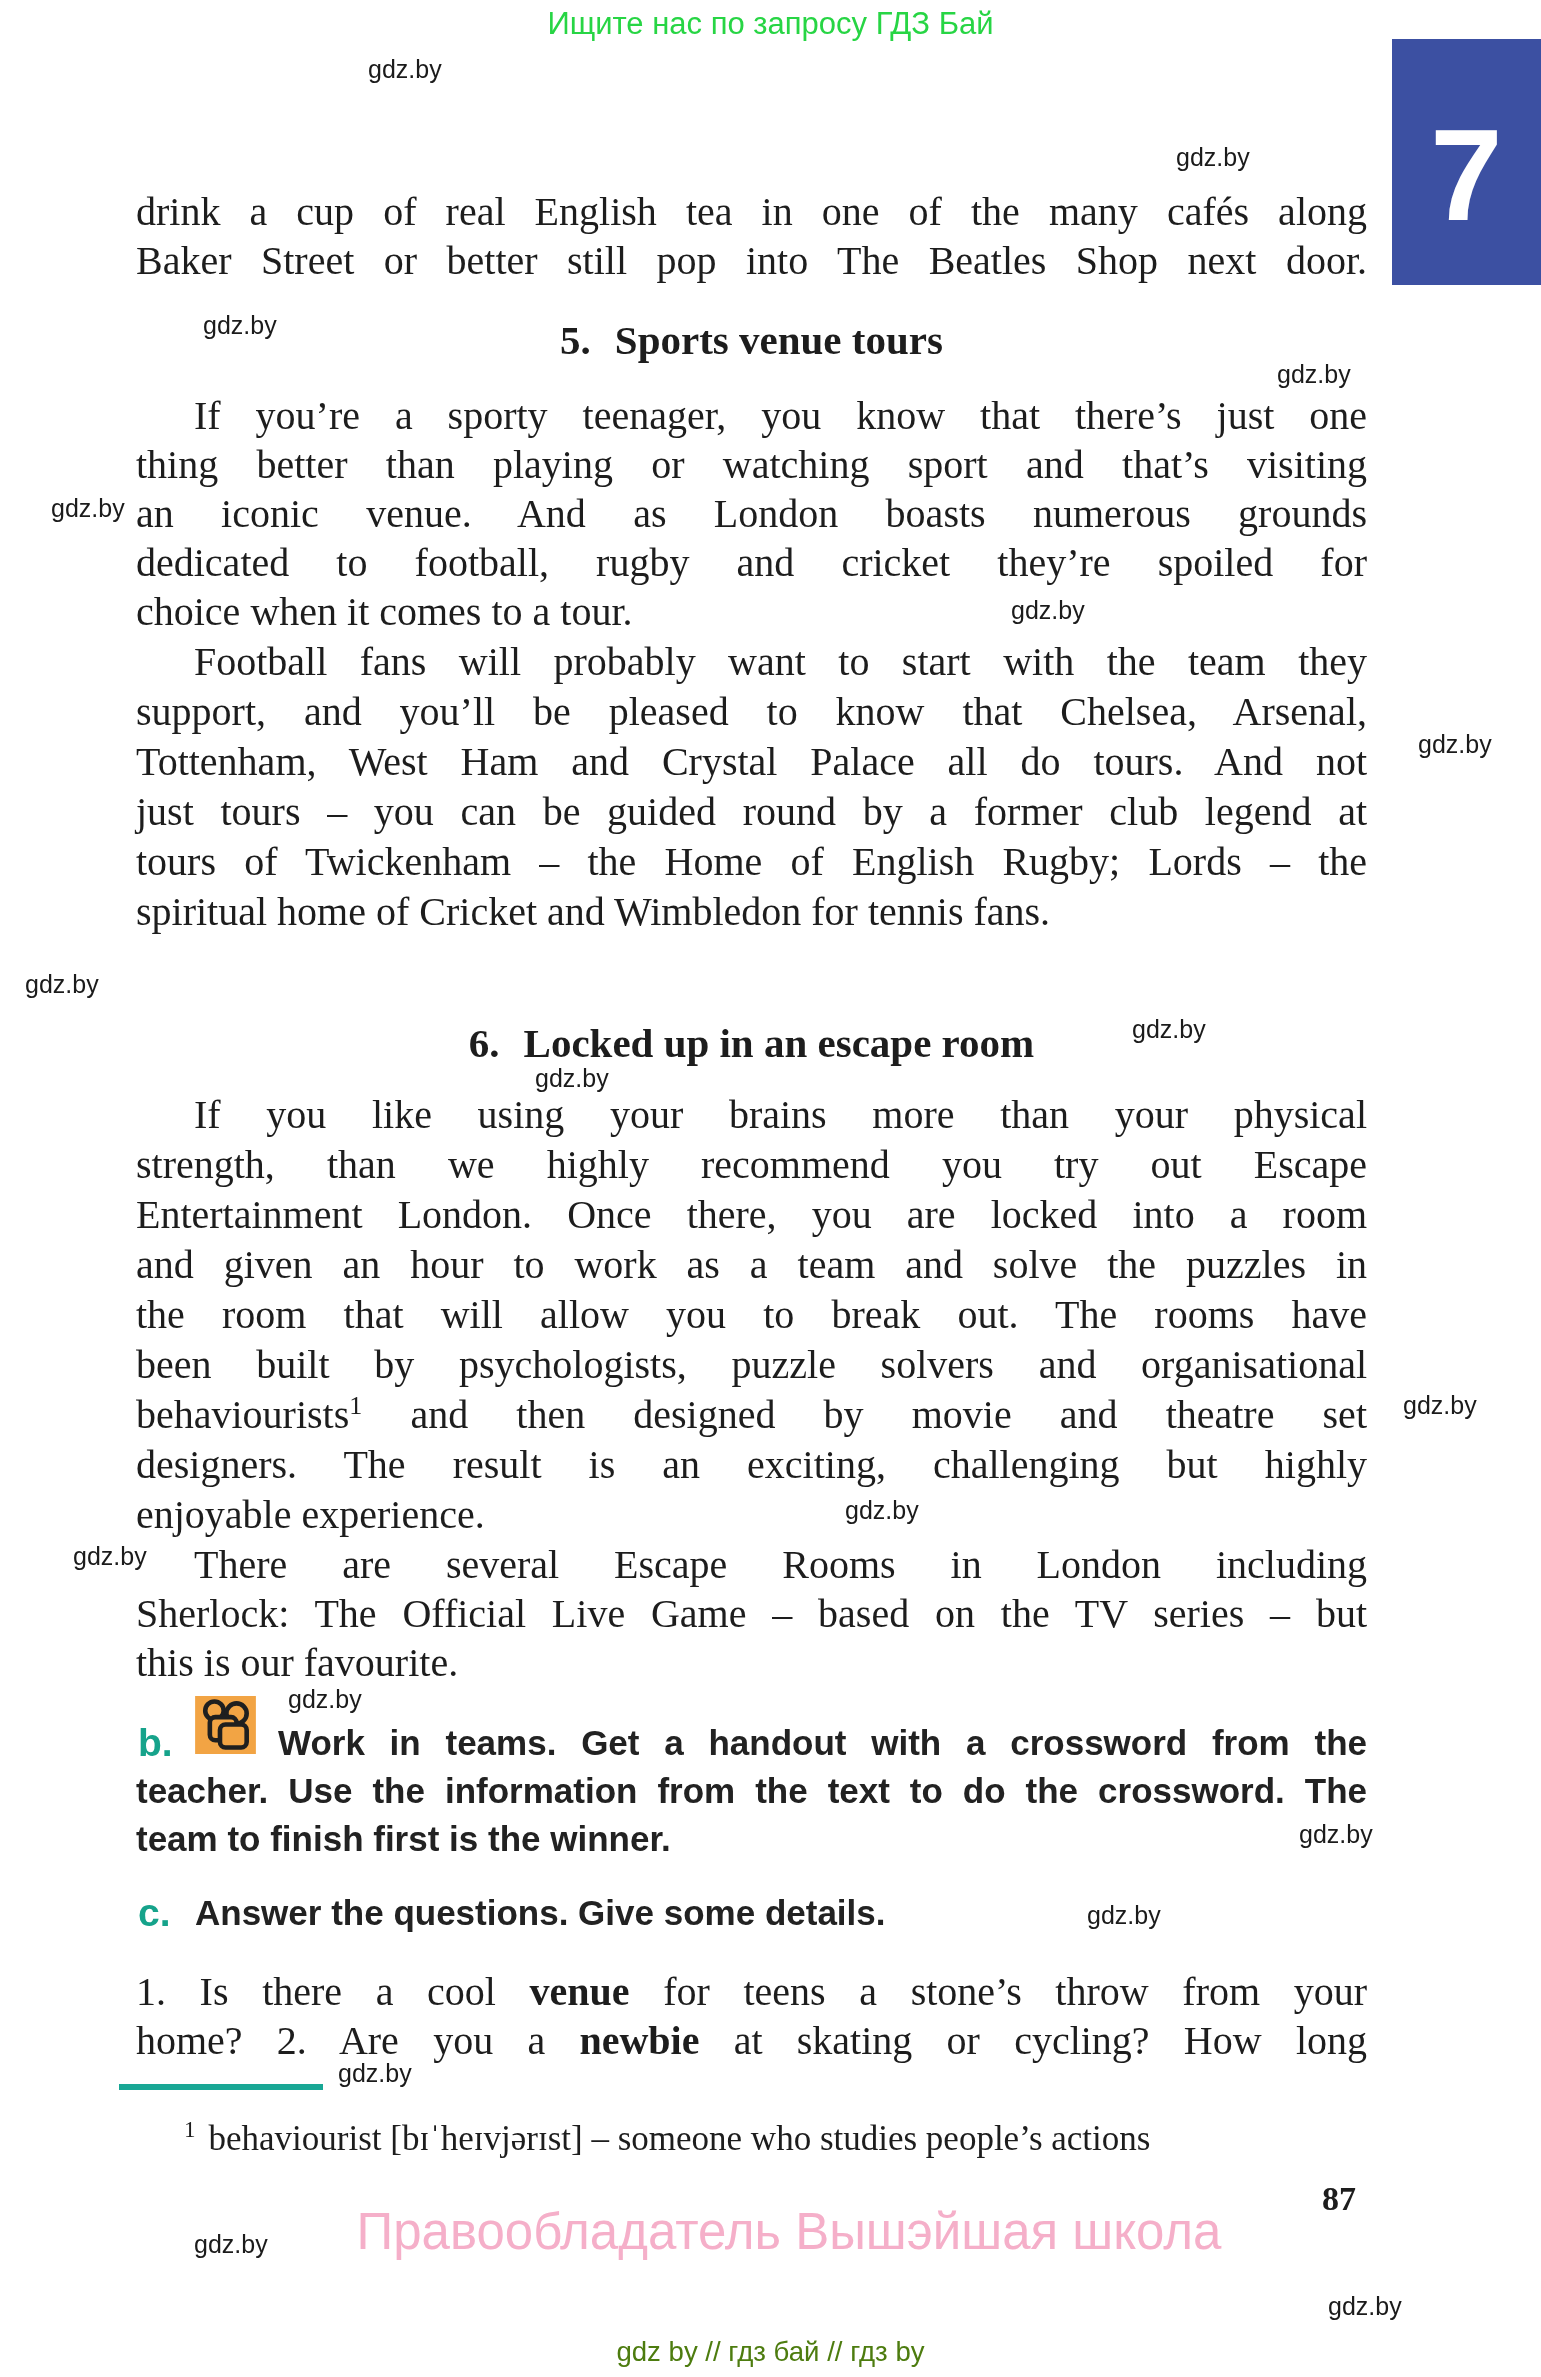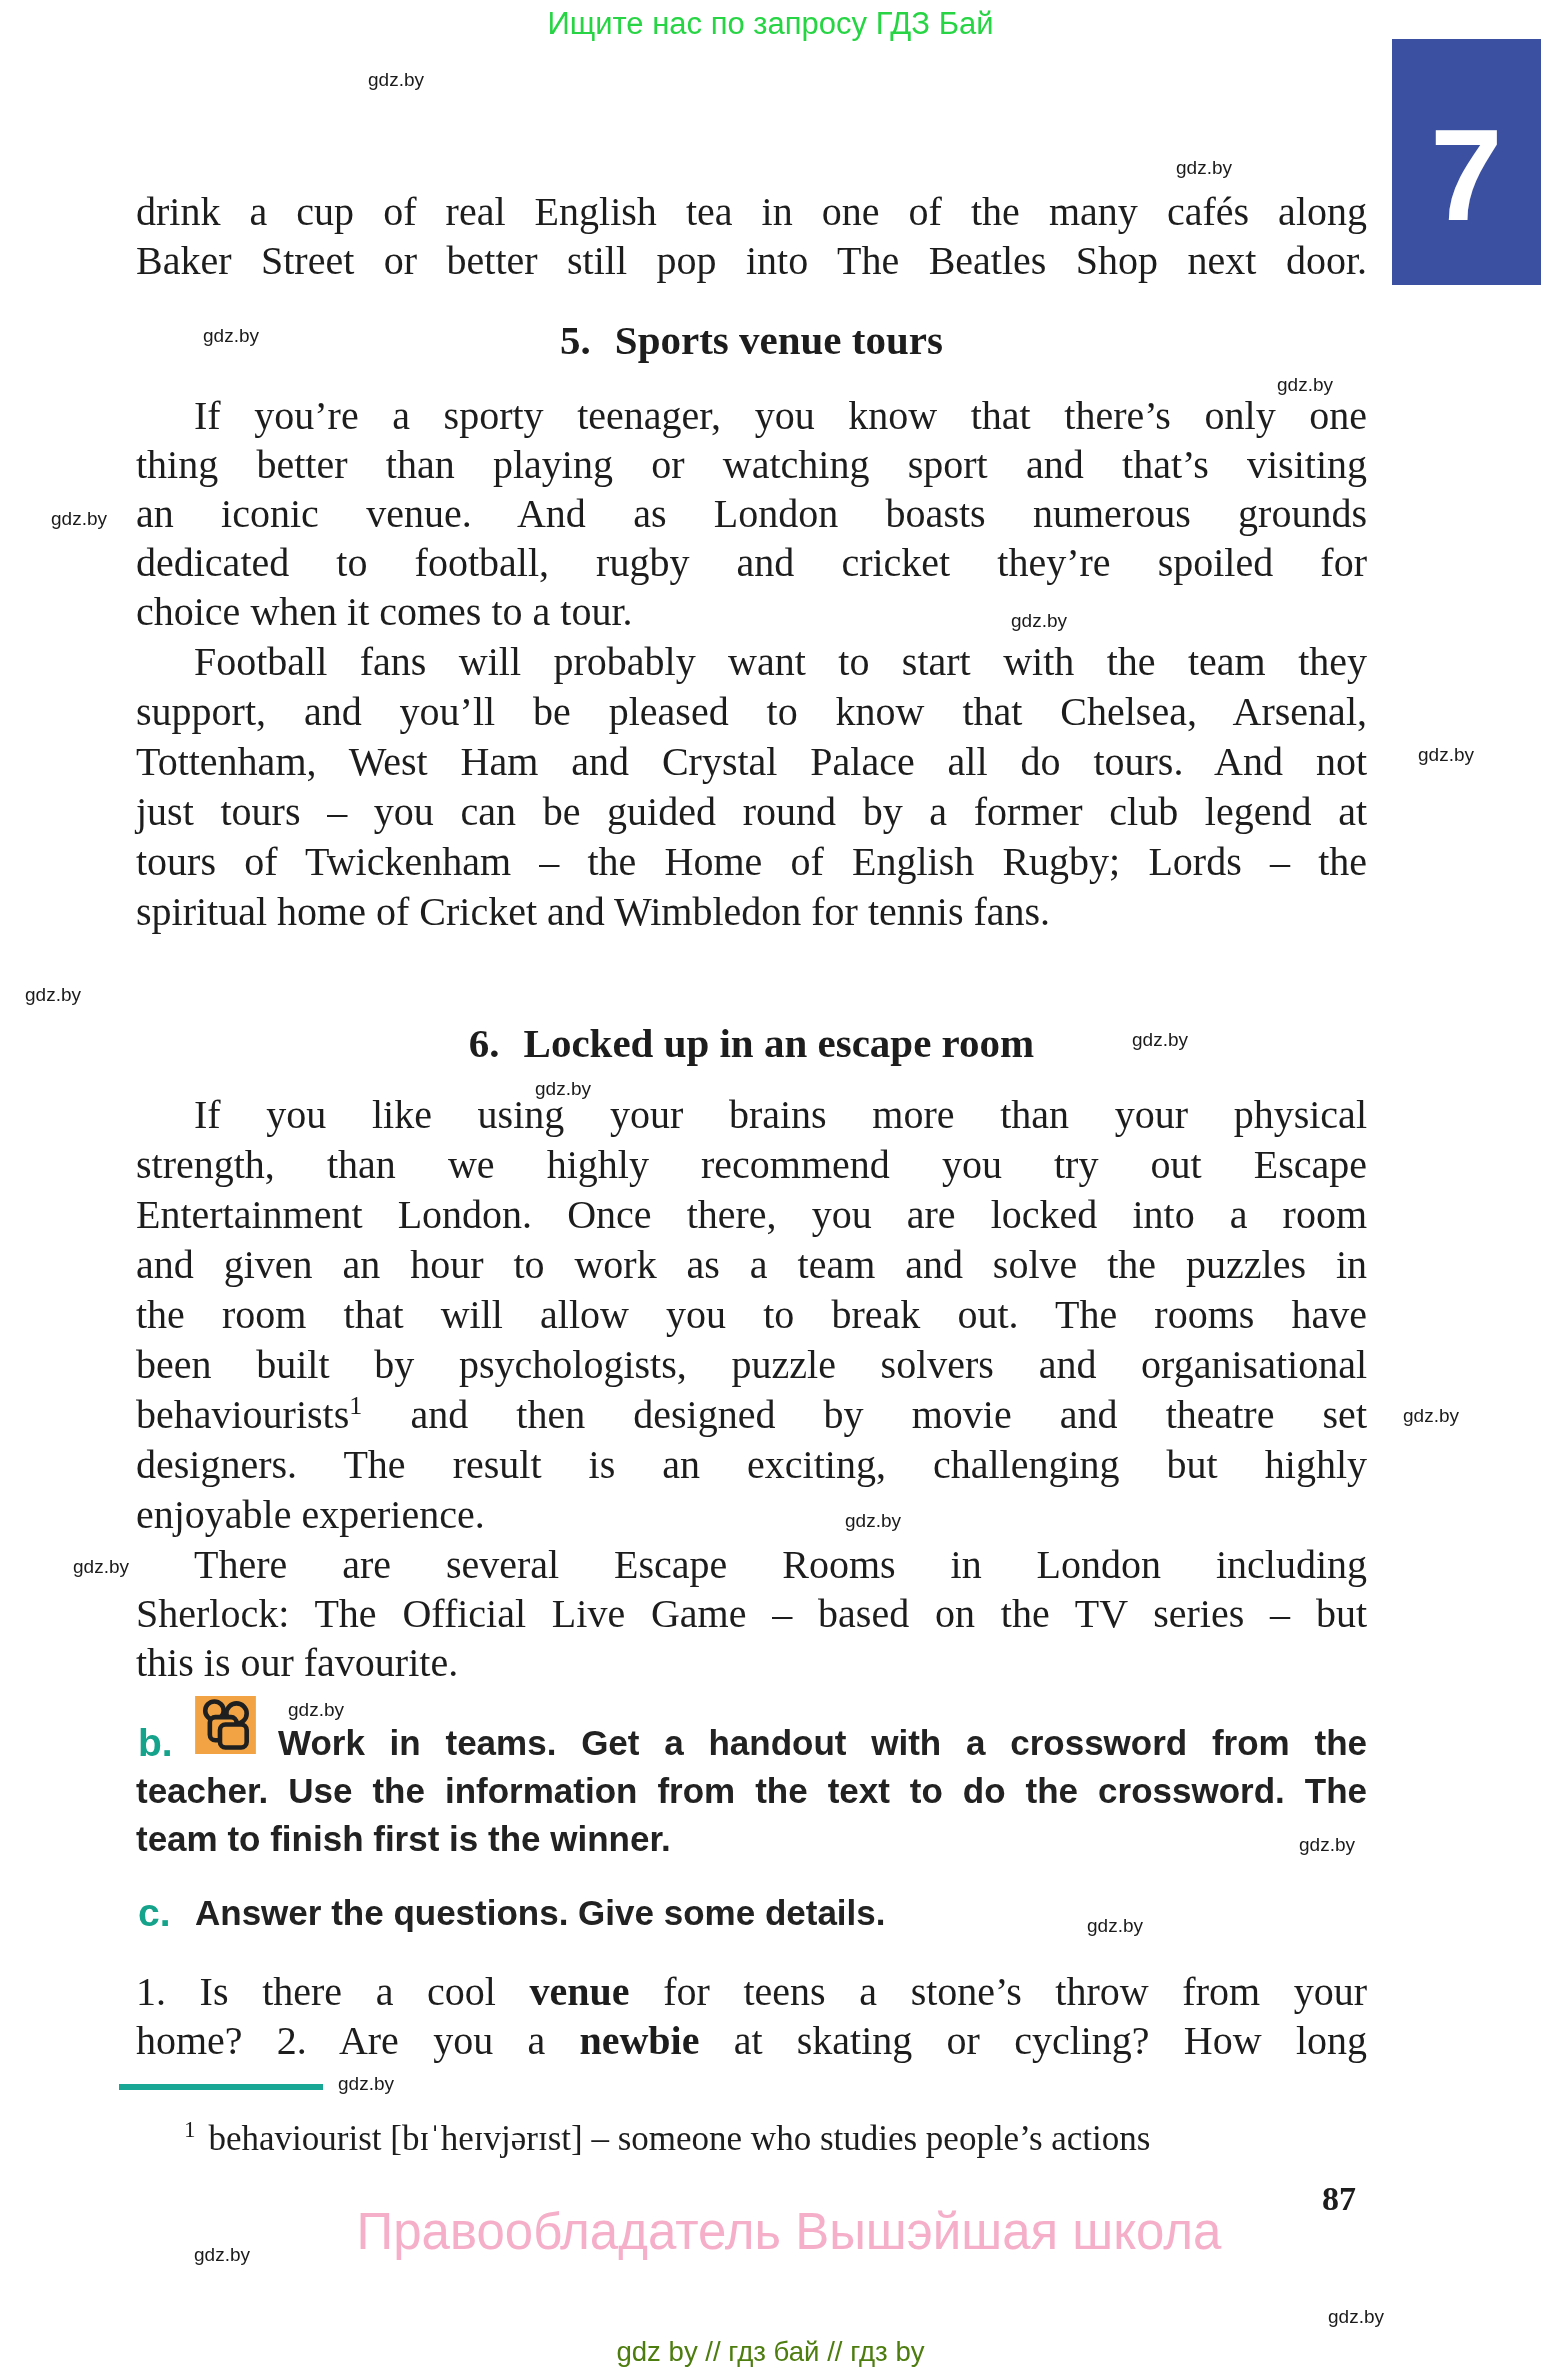--- a/index.html
+++ b/index.html
@@ -14,22 +14,22 @@
   }
   .unit-badge {
     position:absolute; left:1392px; top:39px; width:149px; height:246px;
     background:#3c50a2; display:flex; align-items:center; justify-content:center;
   }
   .unit-badge .unit-num {
     color:#ffffff; font-family:"Liberation Sans", sans-serif; font-weight:bold;
     font-size:130px; padding-top:26px;
   }
   .wm {
-    position:absolute; font-family:"Liberation Sans", sans-serif; font-size:19px;
-    color:#1b1b1b; white-space:nowrap;margin-top:14px;
+    position:absolute; font-family:"Liberation Sans", sans-serif; font-size:25px;
+    color:#1b1b1b; white-space:nowrap;
   }
   .col { position:absolute; left:136px; width:1231px; }
   .tline { height:49px; line-height:49px; font-size:40px; }
   .lh54 .tline { height:50px; line-height:50px; }
   .jl { text-align:justify; text-align-last:justify; }
   .endl { text-align:left; }
   .ind { text-indent:58px; }
   .heading {
     position:absolute; left:136px; width:1231px; text-align:center;
     font-weight:bold; font-size:41px; height:50px; line-height:50px;
@@ -98,21 +98,21 @@
   <div class="col" style="top:187px">
     <div class="tline jl">drink a cup of real English tea in one of the many cafés along</div>
     <div class="tline jl">Baker Street or better still pop into The Beatles Shop next door.</div>
   </div>
 
   <div class="heading" style="top:315px">
     <span class="hnum">5.</span><span>Sports venue tours</span>
   </div>
 
   <div class="col" style="top:391px">
-    <div class="tline jl ind">If you’re a sporty teenager, you know that there’s only one</div>
+    <div class="tline jl ind">If you’re a sporty teenager, you know that there’s just one</div>
     <div class="tline jl">thing better than playing or watching sport and that’s visiting</div>
     <div class="tline jl">an iconic venue. And as London boasts numerous grounds</div>
     <div class="tline jl">dedicated to football, rugby and cricket they’re spoiled for</div>
     <div class="tline endl">choice when it comes to a tour.</div>
   </div>
 
   <div class="col lh54" style="top:637px">
     <div class="tline jl ind">Football fans will probably want to start with the team they</div>
     <div class="tline jl">support, and you’ll be pleased to know that Chelsea, Arsenal,</div>
     <div class="tline jl">Tottenham, West Ham and Crystal Palace all do tours. And not</div>

